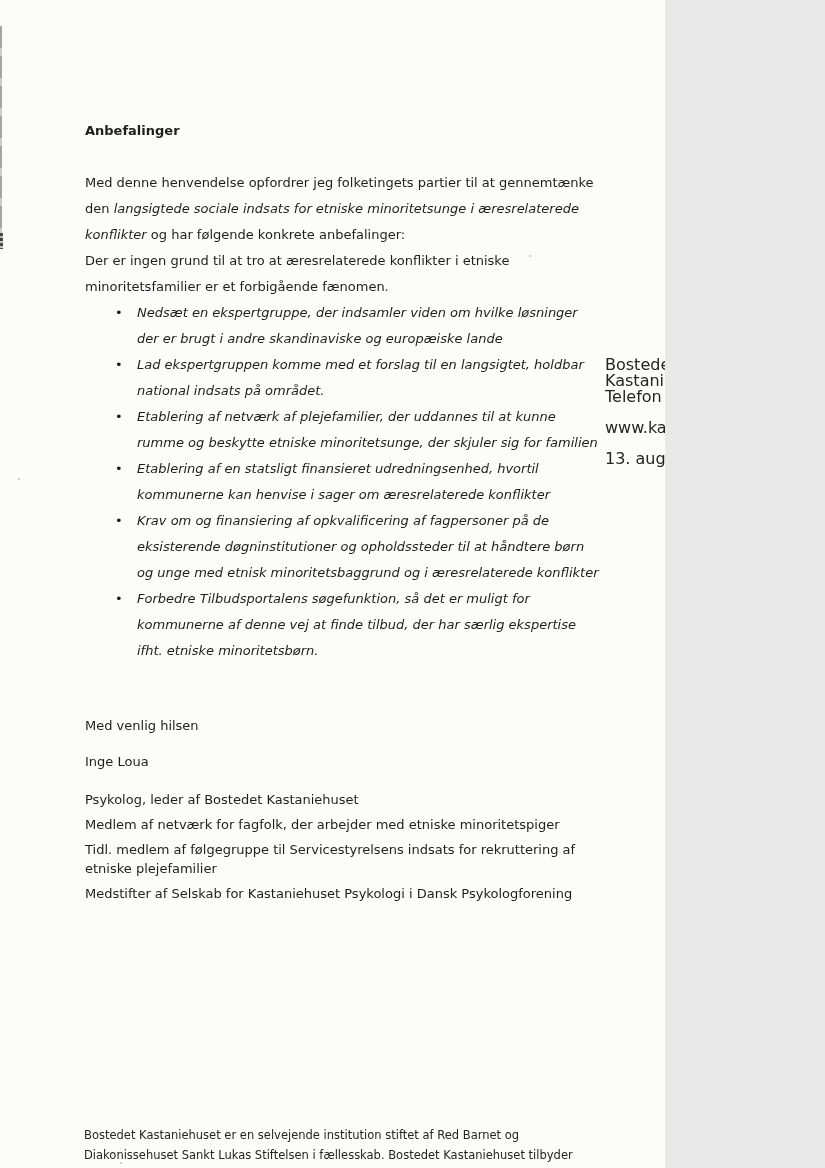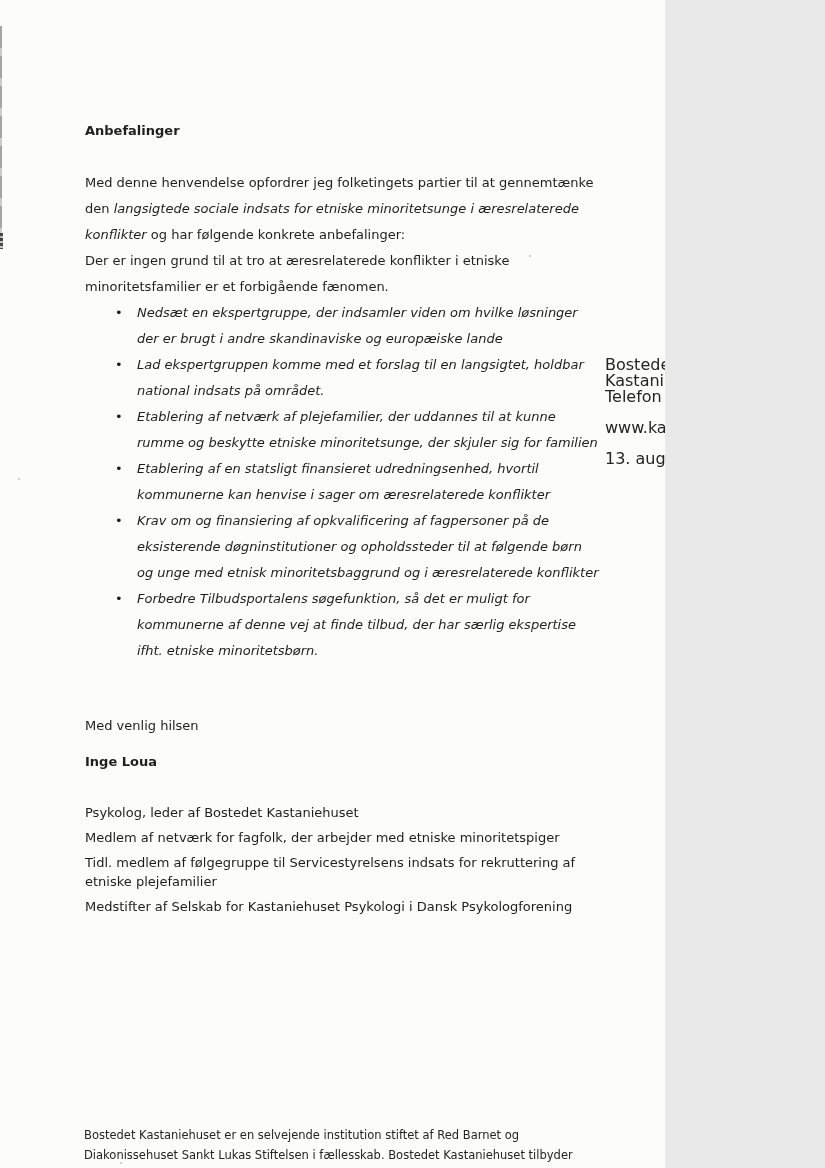--- a/index.html
+++ b/index.html
@@ -98,22 +98,22 @@
   .bullet-text { flex: 1 1 auto; font-style: italic; }
 
   .short-term { margin-top: 16px; }
 
   .closing-block {
     margin-top: 52px;
     line-height: 19px;
   }
   .closing { margin-bottom: 17px; }
   .sig-name {
-    font-weight: 700;
-    margin-bottom: 32px;
+    font-weight: 400;
+    margin-bottom: 19px;
   }
   .sig-role { margin-bottom: 6px; }
 
   
   .sidebar {
     position: absolute;
     left: 605px;
     top: 357px;
     width: 185px;
     font-size: 16px;
@@ -173,21 +173,21 @@
       <li class="bullet-item">
         <span class="bullet-marker">•</span>
         <span class="bullet-text">Etablering af netværk af plejefamilier, der uddannes til at kunne rumme og beskytte etniske minoritetsunge, der skjuler sig for familien</span>
       </li>
       <li class="bullet-item">
         <span class="bullet-marker">•</span>
         <span class="bullet-text">Etablering af en statsligt finansieret udredningsenhed, hvortil kommunerne kan henvise i sager om æresrelaterede konflikter</span>
       </li>
       <li class="bullet-item">
         <span class="bullet-marker">•</span>
-        <span class="bullet-text">Krav om og finansiering af opkvalificering af fagpersoner på de eksisterende døgninstitutioner og opholdssteder til at følgende børn og unge med etnisk minoritetsbaggrund og i æresrelaterede konflikter</span>
+        <span class="bullet-text">Krav om og finansiering af opkvalificering af fagpersoner på de eksisterende døgninstitutioner og opholdssteder til at håndtere børn og unge med etnisk minoritetsbaggrund og i æresrelaterede konflikter</span>
       </li>
       <li class="bullet-item">
         <span class="bullet-marker">•</span>
         <span class="bullet-text">Forbedre Tilbudsportalens søgefunktion, så det er muligt for kommunerne af denne vej at finde tilbud, der har særlig ekspertise ifht. etniske minoritetsbørn.</span>
       </li>
     </ul>
 
     <div class="closing-block">
       <p class="closing">Med venlig hilsen</p>
       <p class="sig-name">Inge Loua</p>

